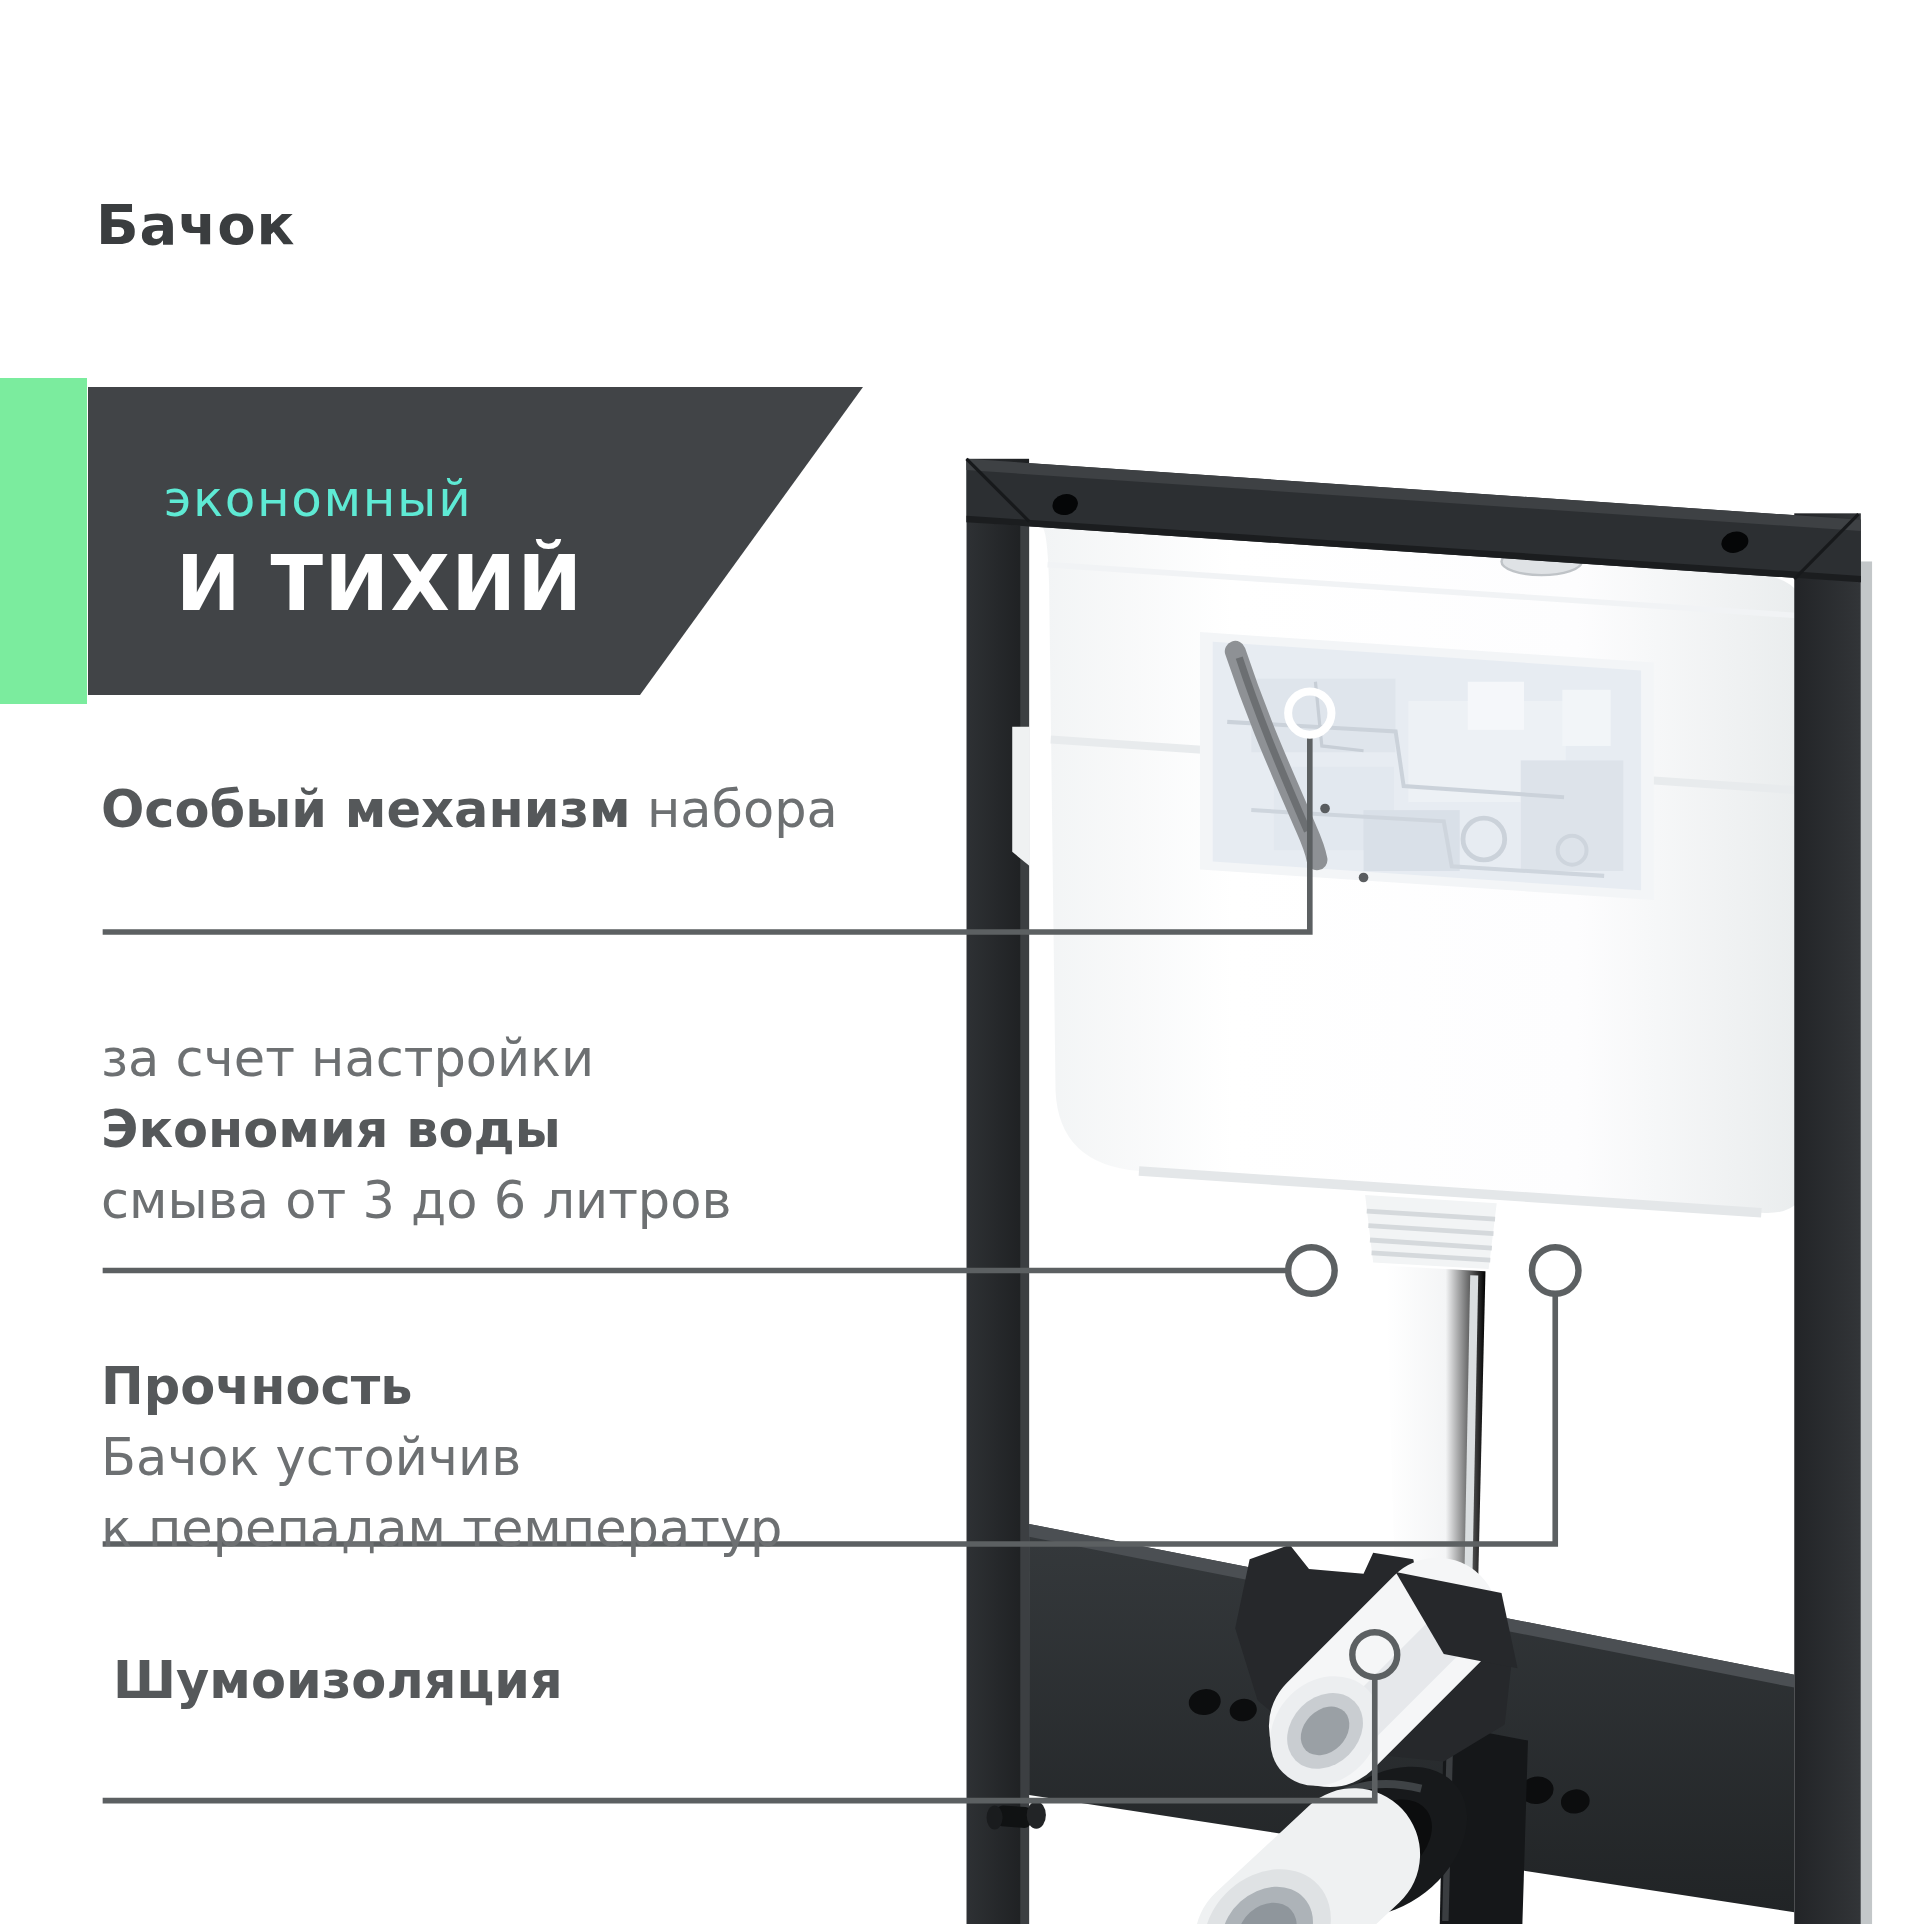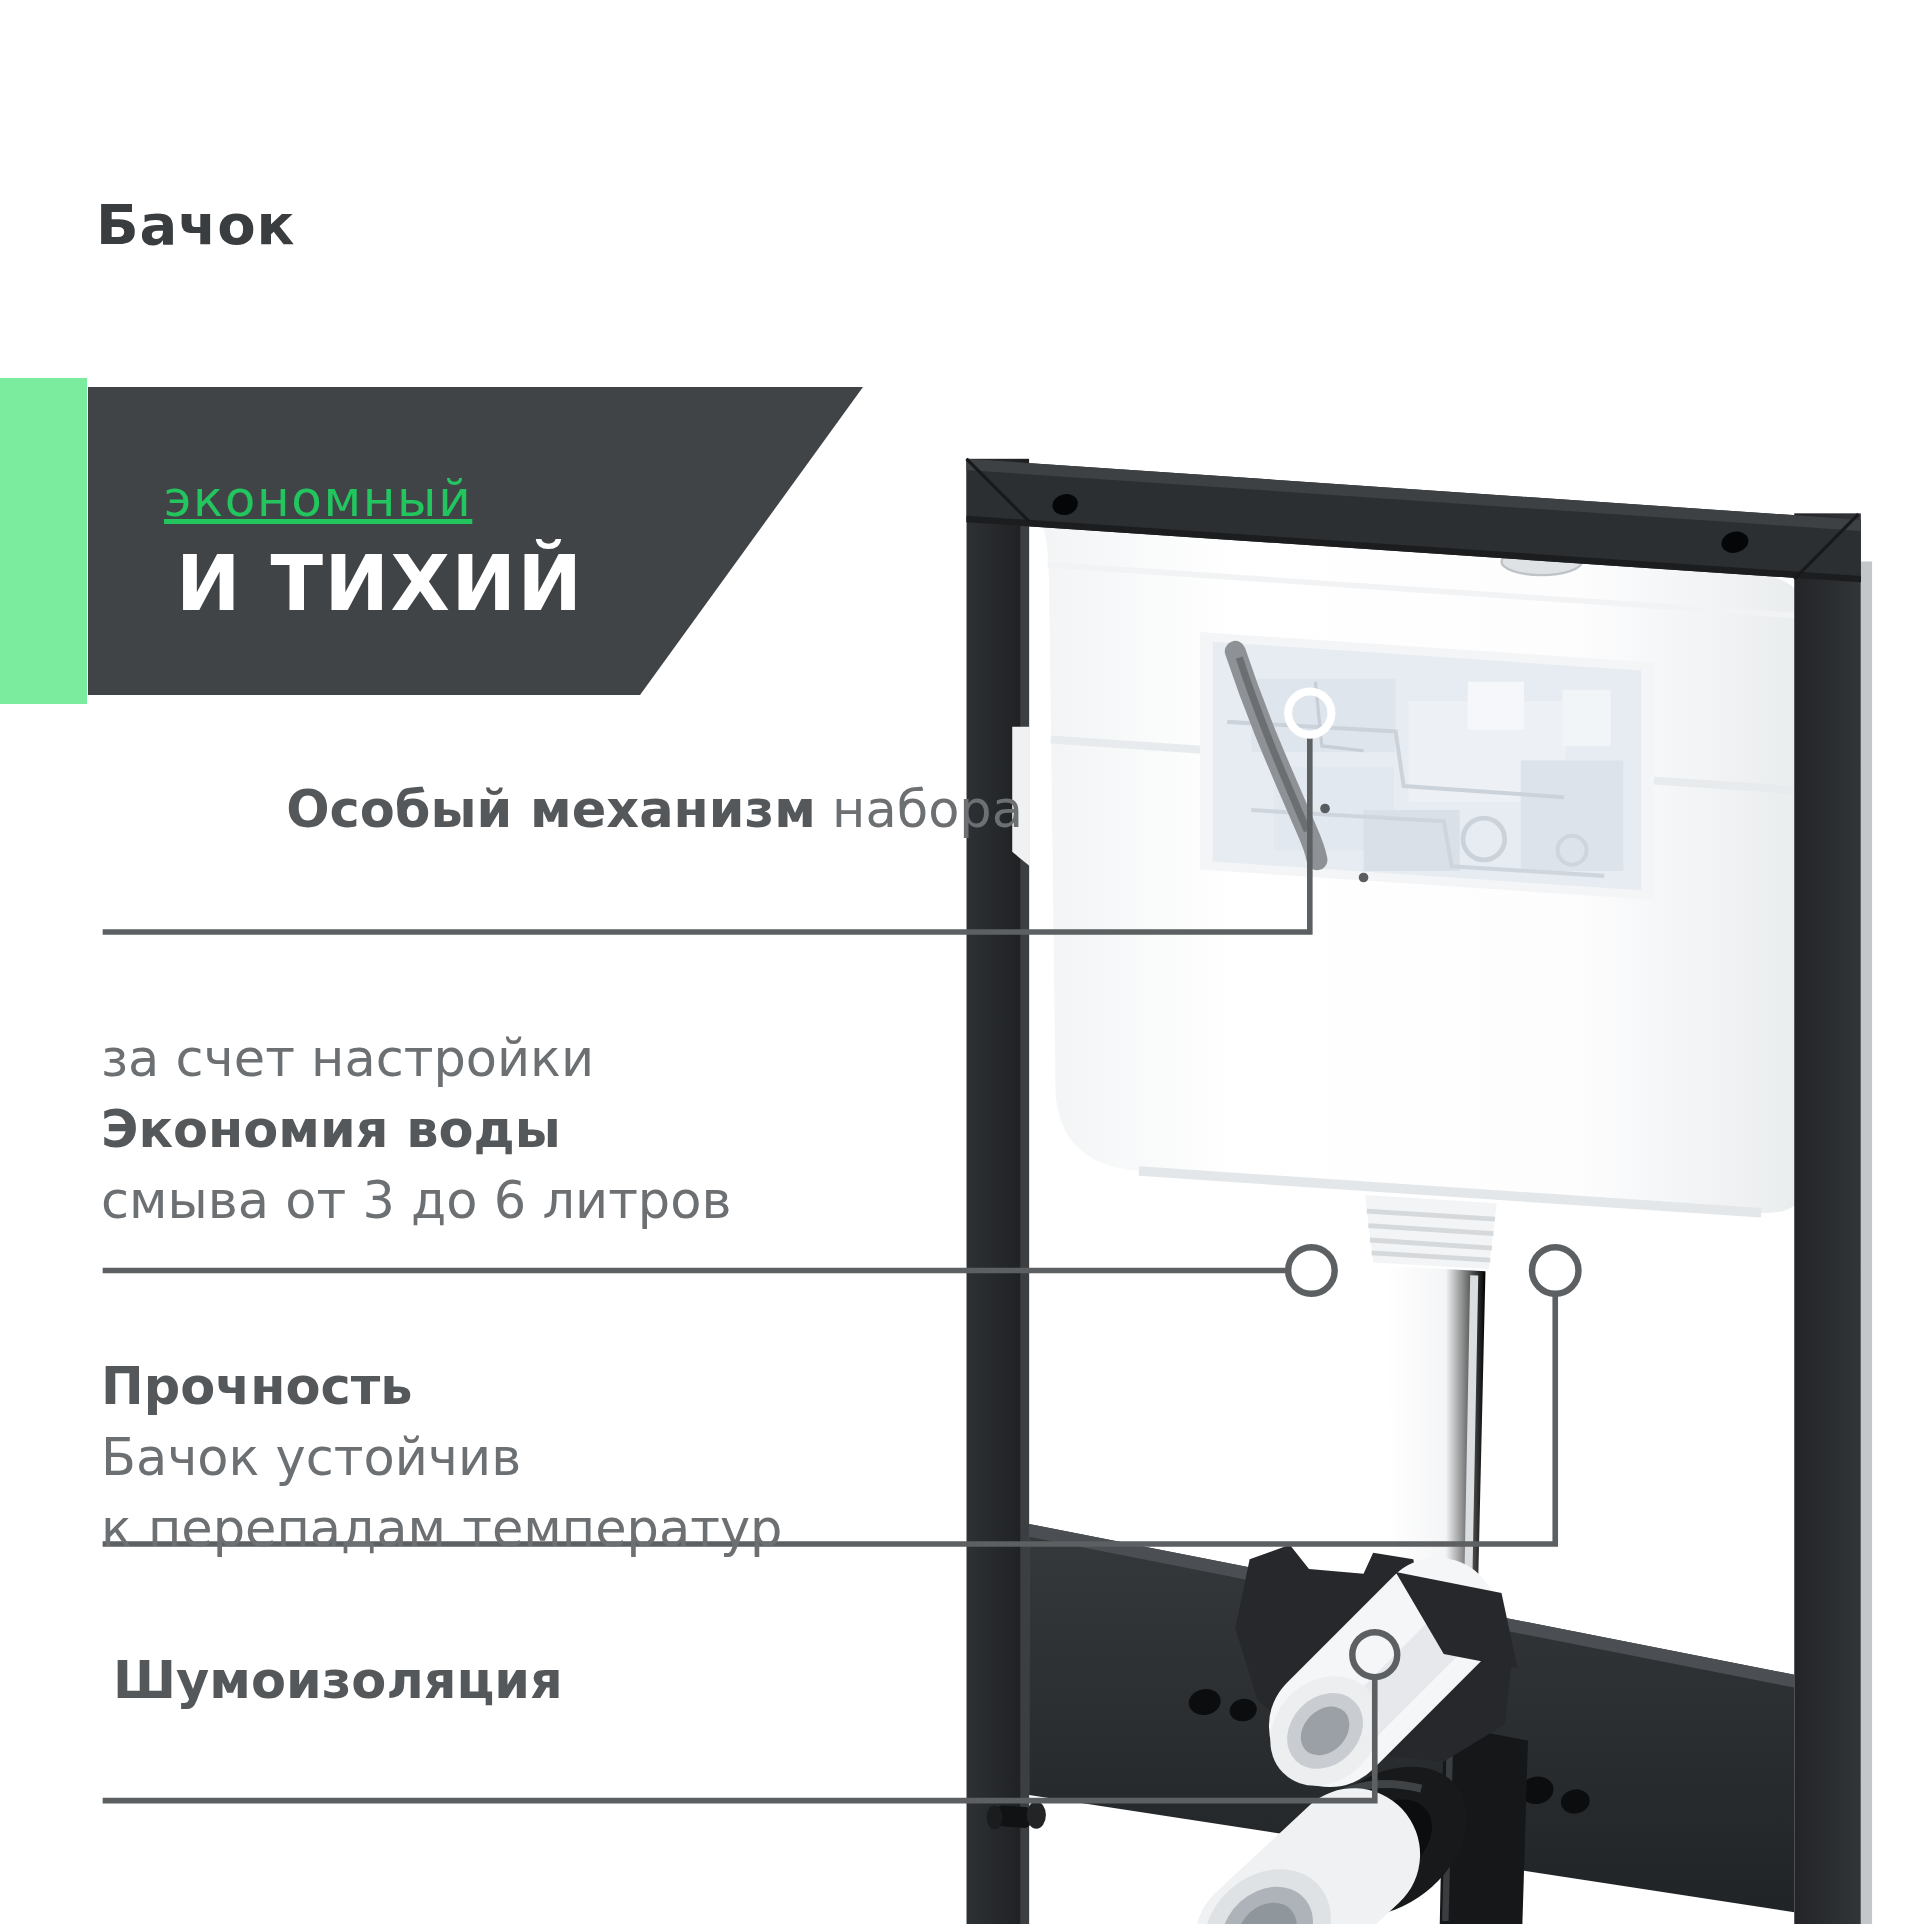--- a/index.html
+++ b/index.html
@@ -3,25 +3,25 @@
 <meta charset="utf-8">
 <style>
   html,body{margin:0;padding:0;background:#ffffff;}
   body{width:1925px;height:1925px;position:relative;overflow:hidden;
        font-family:"DejaVu Sans","Liberation Sans",sans-serif;}
   .abs{position:absolute;}
   #page-title{left:96px;top:192px;font-size:56px;font-weight:700;color:#3a3d3f;letter-spacing:0.8px;}
   #accent-bar{left:0;top:378px;width:87px;height:326px;background:#7bec9e;}
   #banner{left:88px;top:387px;width:775px;height:308px;background:#414447;
           clip-path:polygon(0 0,775px 0,552px 308px,0 308px);}
-  #banner-line1{left:76px;top:83px;font-size:50px;font-weight:400;color:#22c55e;letter-spacing:1.6px;text-decoration:underline;}
+  #banner-line1{left:76px;top:83px;font-size:50px;font-weight:400;color:#5eead4;letter-spacing:1.6px;}
   #banner-line2{left:88px;top:152px;font-size:77px;font-weight:800;color:#ffffff;letter-spacing:1.6px;}
   .feature{left:101px;width:922px;font-size:51px;line-height:71px;color:#6d7072;font-weight:400;}
   .feature b{color:#55585a;font-weight:700;}
-  #feature-1{top:774px;text-align:right;}
+  #feature-1{top:774px;}
   #feature-2{top:1023px;}
   #feature-3{top:1351px;}
   #feature-4{top:1645px;margin-left:12px;}
   #product-svg{left:0;top:0;width:1925px;height:1925px;}
 </style>
 </head>
 <body>
 
 <svg id="product-svg" class="abs" viewBox="0 0 2400 2400" xmlns="http://www.w3.org/2000/svg">
   <defs>

